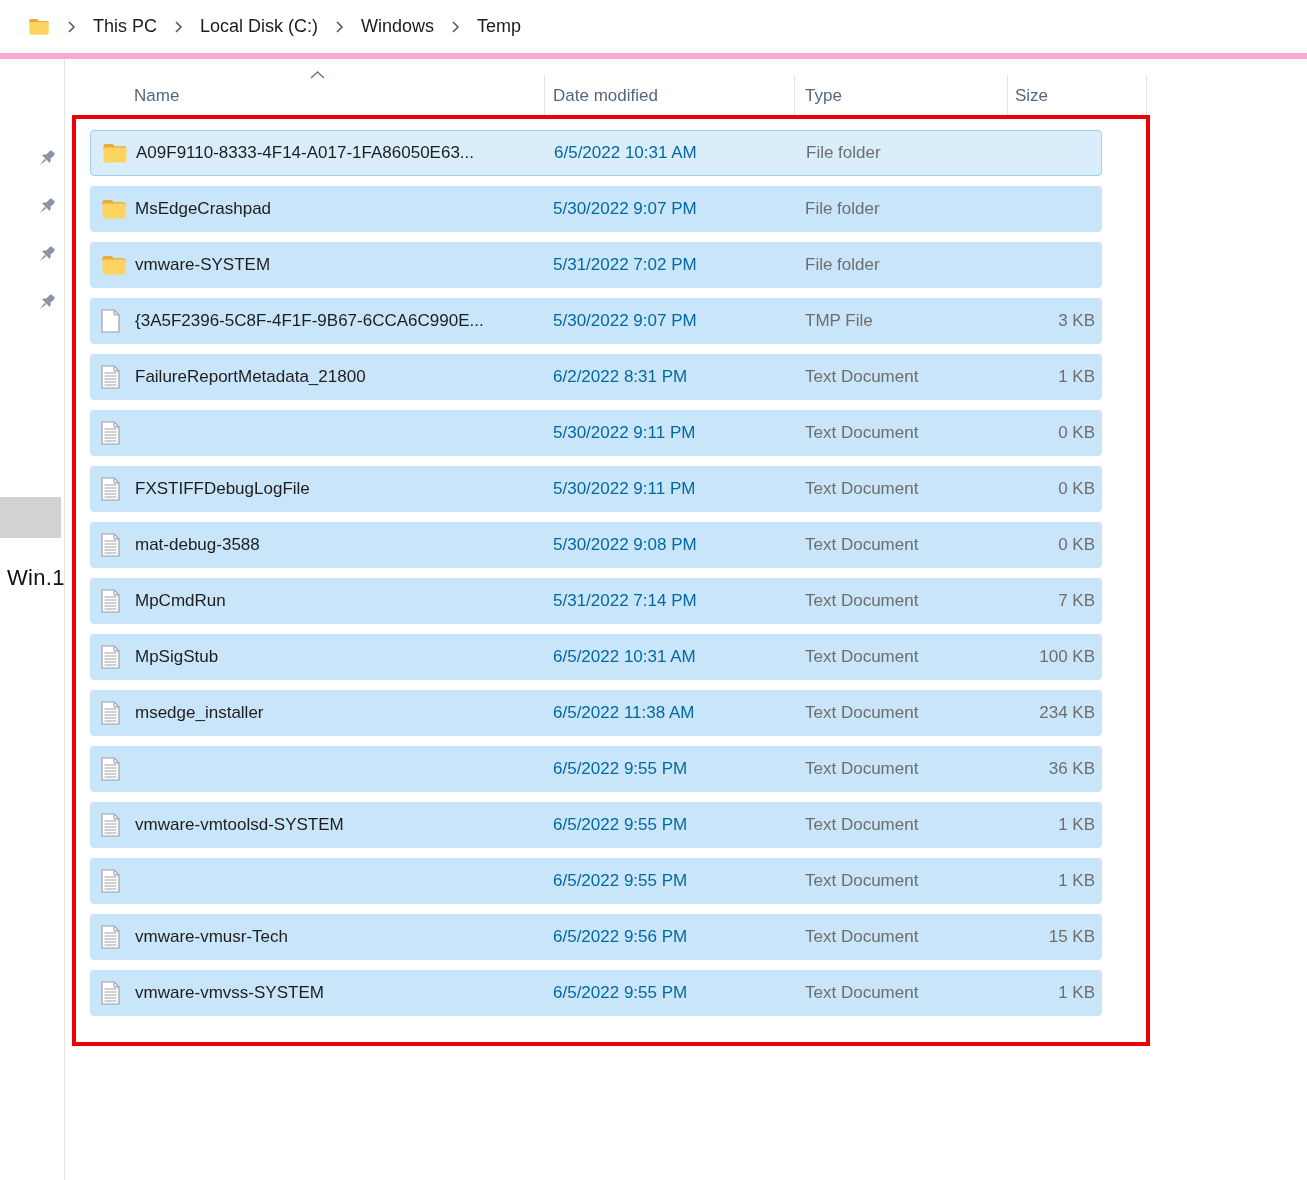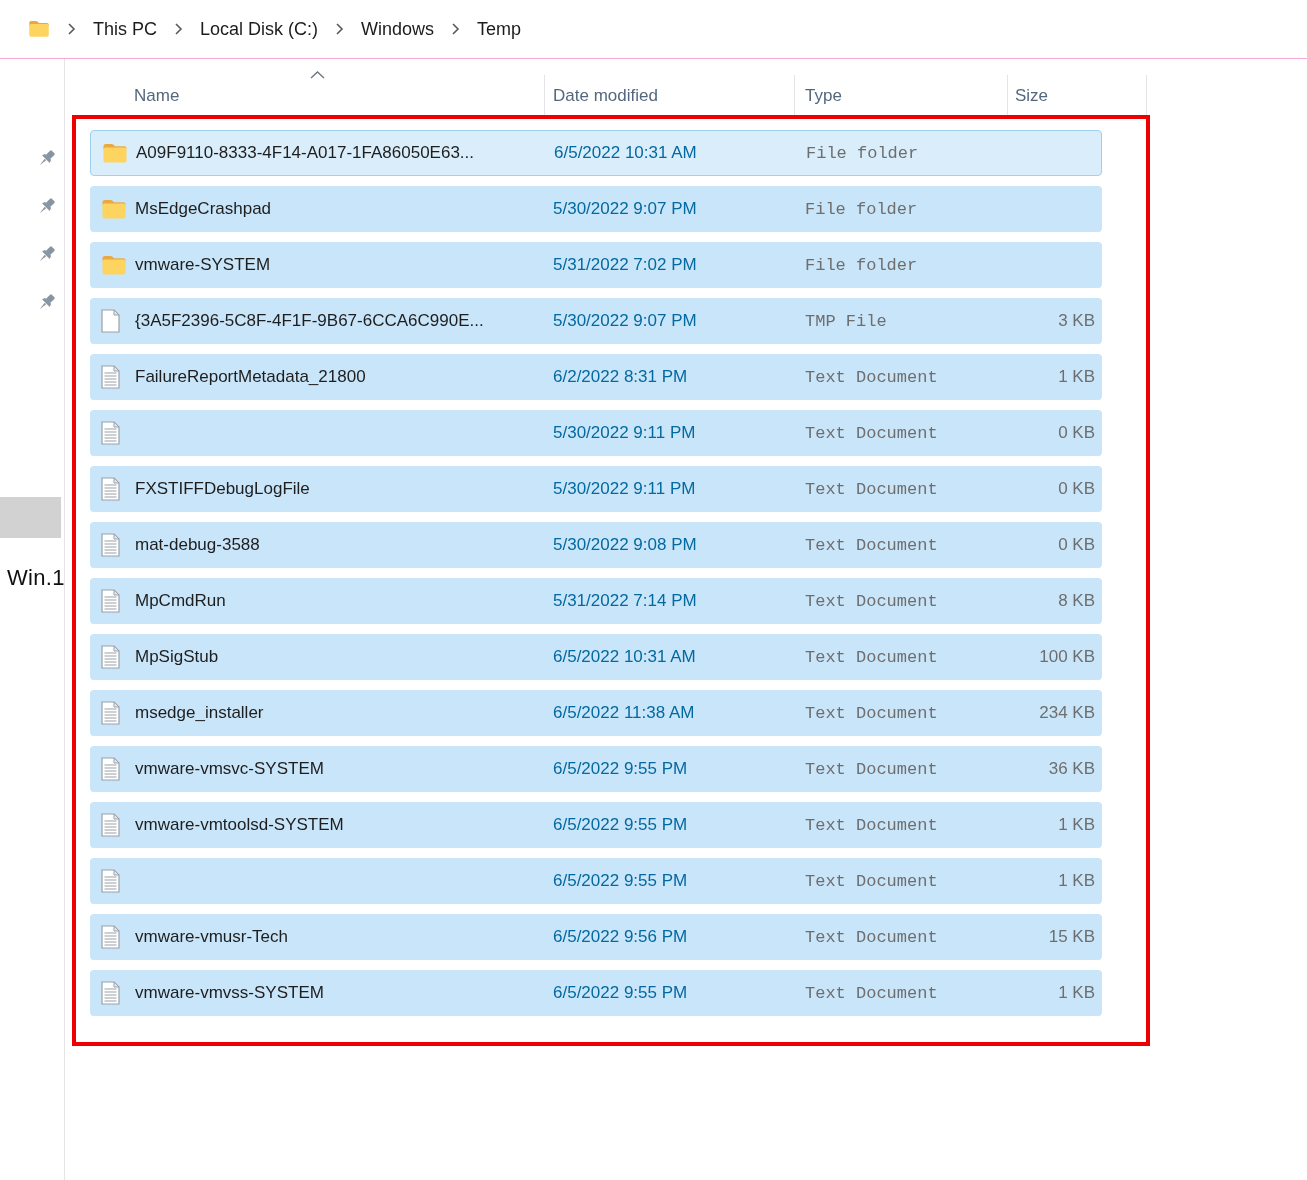--- a/index.html
+++ b/index.html
@@ -3,21 +3,21 @@
 <meta charset="utf-8">
 <style>
   html,body{margin:0;padding:0;background:#fff;}
   #screen{
     position:relative;width:1307px;height:1180px;background:#ffffff;overflow:hidden;
     font-family:"Liberation Sans","DejaVu Sans",sans-serif;
   }
   
   .crumbbar{
     position:absolute;left:0;top:0;width:1307px;height:59px;background:#ffffff;
-    border-bottom:1px solid #f9a8d4;display:flex;align-items:center;padding-left:28px;box-sizing:border-box;
+    border-bottom:6px solid #f9a8d4;display:flex;align-items:center;padding-left:28px;box-sizing:border-box;
   }
   .crumbbar .crumbs{display:flex;align-items:center;gap:17px;}
   .crumb{font-size:18px;color:#1c1c1c;cursor:default;white-space:nowrap;}
   .crumb-chev{display:flex;align-items:center;}
   
   .gutter-line{position:absolute;left:64px;top:59px;width:1px;height:1121px;background:#e4e4e4;}
   .pin{position:absolute;width:24px;height:24px;}
   .gray-rect{position:absolute;left:0;top:497px;width:61px;height:41px;background:#d2d2d2;}
   .win-label{position:absolute;left:7px;top:565px;font-size:22px;color:#101010;letter-spacing:.3px;}
   
@@ -32,21 +32,21 @@
   
   .row{
     position:absolute;left:90px;width:1012px;height:46px;background:#c9e5f9;border-radius:4px;
     box-sizing:border-box;
   }
   .row.focused{background:#daedfb;border:1px solid #9fd0ef;}
   .row .cell{position:absolute;top:0;height:100%;display:flex;align-items:center;font-size:17px;white-space:nowrap;}
   .row .icon{left:11px;}
   .row .name{left:45px;color:#1e1e1e;max-width:400px;overflow:hidden;}
   .row .date{left:463px;color:#0369a1;}
-  .row .type{left:715px;color:#6e6e6e;font-family:Liberation Mono, monospace;}
+  .row .type{left:715px;color:#6e6e6e;}
   .row .size{right:7px;color:#6e6e6e;justify-content:flex-end;}
 </style>
 </head>
 <body>
 
 <div id="screen">
 
   <div class="crumbbar">
     <div class="crumbs" id="crumbs">
         <span class="crumb-chev">
@@ -264,21 +264,21 @@
               <line x1="3.5" y1="11" x2="15.5" y2="11"></line>
               <line x1="3.5" y1="14" x2="15.5" y2="14"></line>
               <line x1="3.5" y1="17" x2="15.5" y2="17"></line>
               <line x1="3.5" y1="20" x2="15.5" y2="20"></line>
             </g>
           </svg>
         </span>
         <span class="cell name">MpCmdRun</span>
         <span class="cell date">5/31/2022 7:14 PM</span>
         <span class="cell type">Text Document</span>
-        <span class="cell size">8 KB</span>
+        <span class="cell size">7 KB</span>
       </div>
       <div class="row" style="top: 634px;">
         <span class="cell icon">
           <svg width="19" height="24" viewBox="0 0 19 24">
             <path d="M1 1 h12 l5 5 v17 h-17 z" fill="#ffffff" stroke="#9aa1a9" stroke-width="1.2"></path>
             <path d="M13 1 l5 5 h-5 z" fill="#e8eaec" stroke="#9aa1a9" stroke-width="1"></path>
             <g stroke="#aab0b7" stroke-width="1.2">
               <line x1="3.5" y1="8" x2="15.5" y2="8"></line>
               <line x1="3.5" y1="11" x2="15.5" y2="11"></line>
               <line x1="3.5" y1="14" x2="15.5" y2="14"></line>
@@ -318,21 +318,20 @@
             <path d="M13 1 l5 5 h-5 z" fill="#e8eaec" stroke="#9aa1a9" stroke-width="1"></path>
             <g stroke="#aab0b7" stroke-width="1.2">
               <line x1="3.5" y1="8" x2="15.5" y2="8"></line>
               <line x1="3.5" y1="11" x2="15.5" y2="11"></line>
               <line x1="3.5" y1="14" x2="15.5" y2="14"></line>
               <line x1="3.5" y1="17" x2="15.5" y2="17"></line>
               <line x1="3.5" y1="20" x2="15.5" y2="20"></line>
             </g>
           </svg>
         </span>
-        <span class="cell name">vmware-vmsvc-SYSTEM</span>
         <span class="cell date">6/5/2022 9:55 PM</span>
         <span class="cell type">Text Document</span>
         <span class="cell size">36 KB</span>
       </div>
       <div class="row" style="top: 802px;">
         <span class="cell icon">
           <svg width="19" height="24" viewBox="0 0 19 24">
             <path d="M1 1 h12 l5 5 v17 h-17 z" fill="#ffffff" stroke="#9aa1a9" stroke-width="1.2"></path>
             <path d="M13 1 l5 5 h-5 z" fill="#e8eaec" stroke="#9aa1a9" stroke-width="1"></path>
             <g stroke="#aab0b7" stroke-width="1.2">

